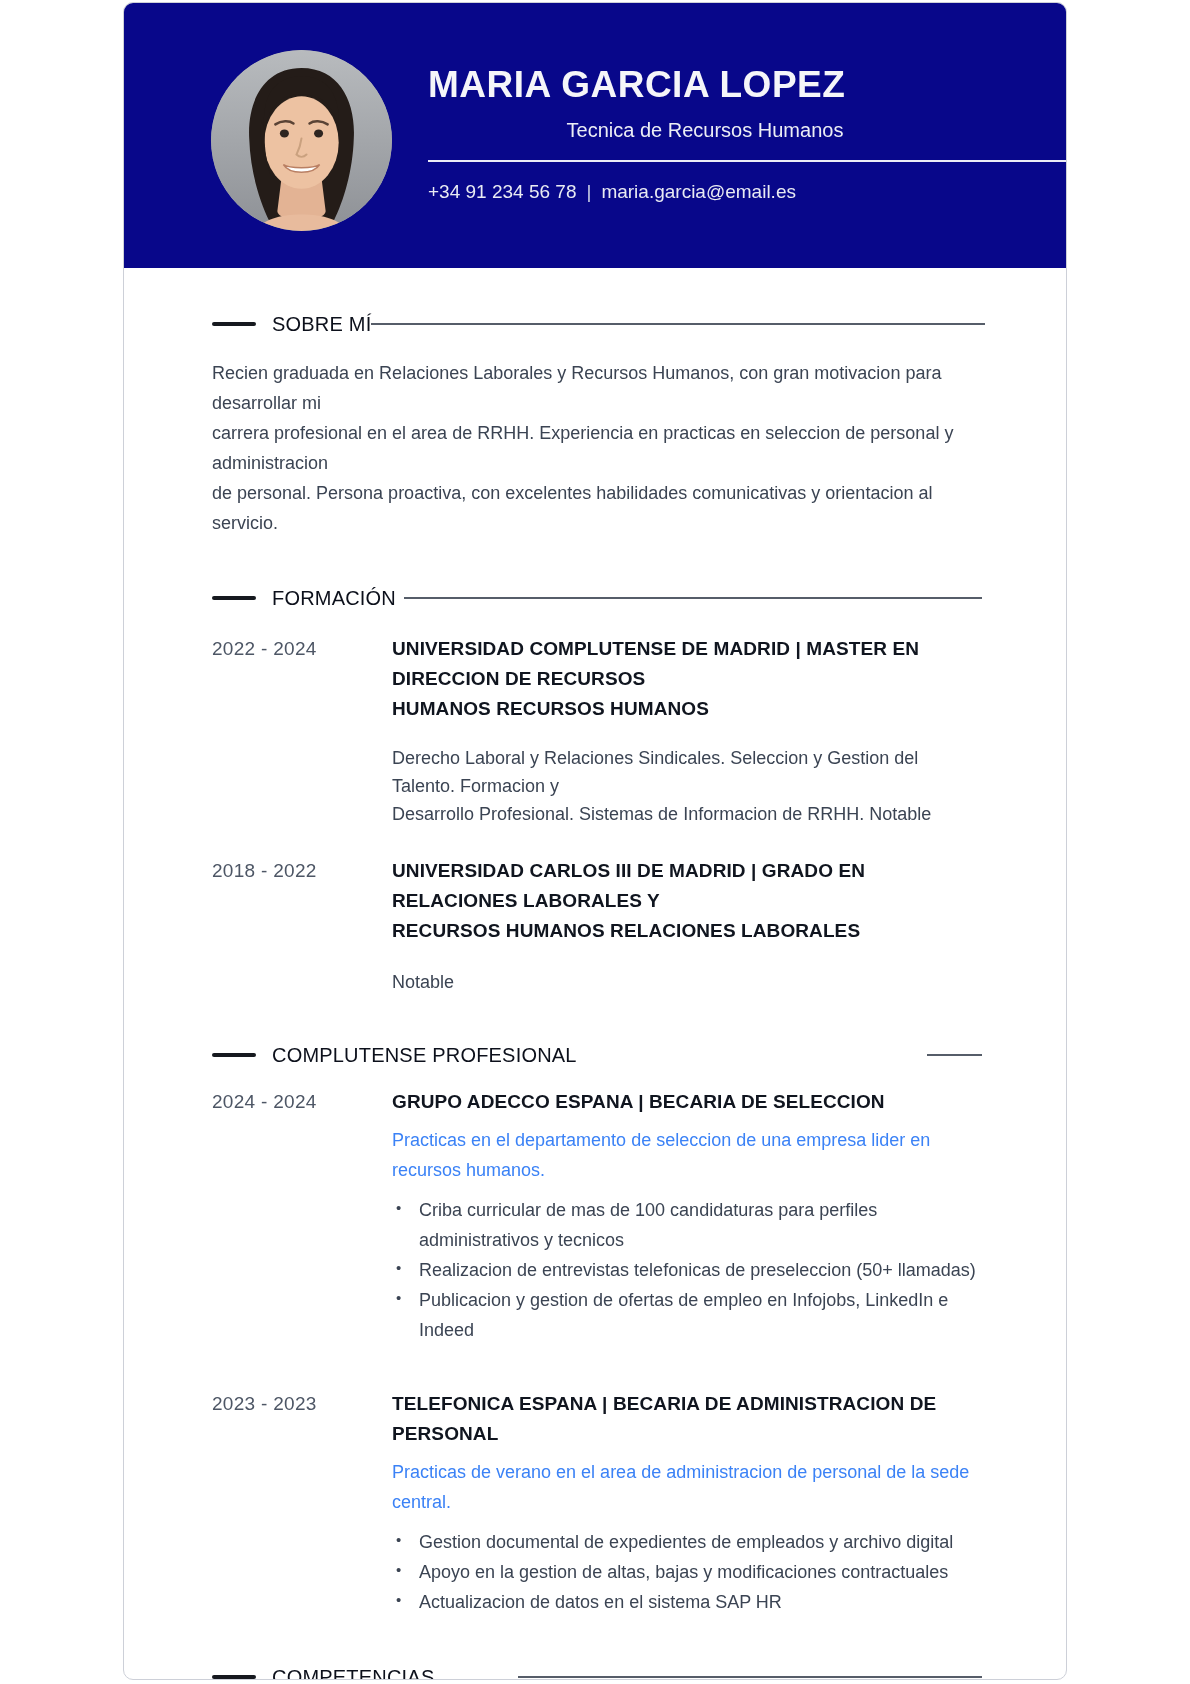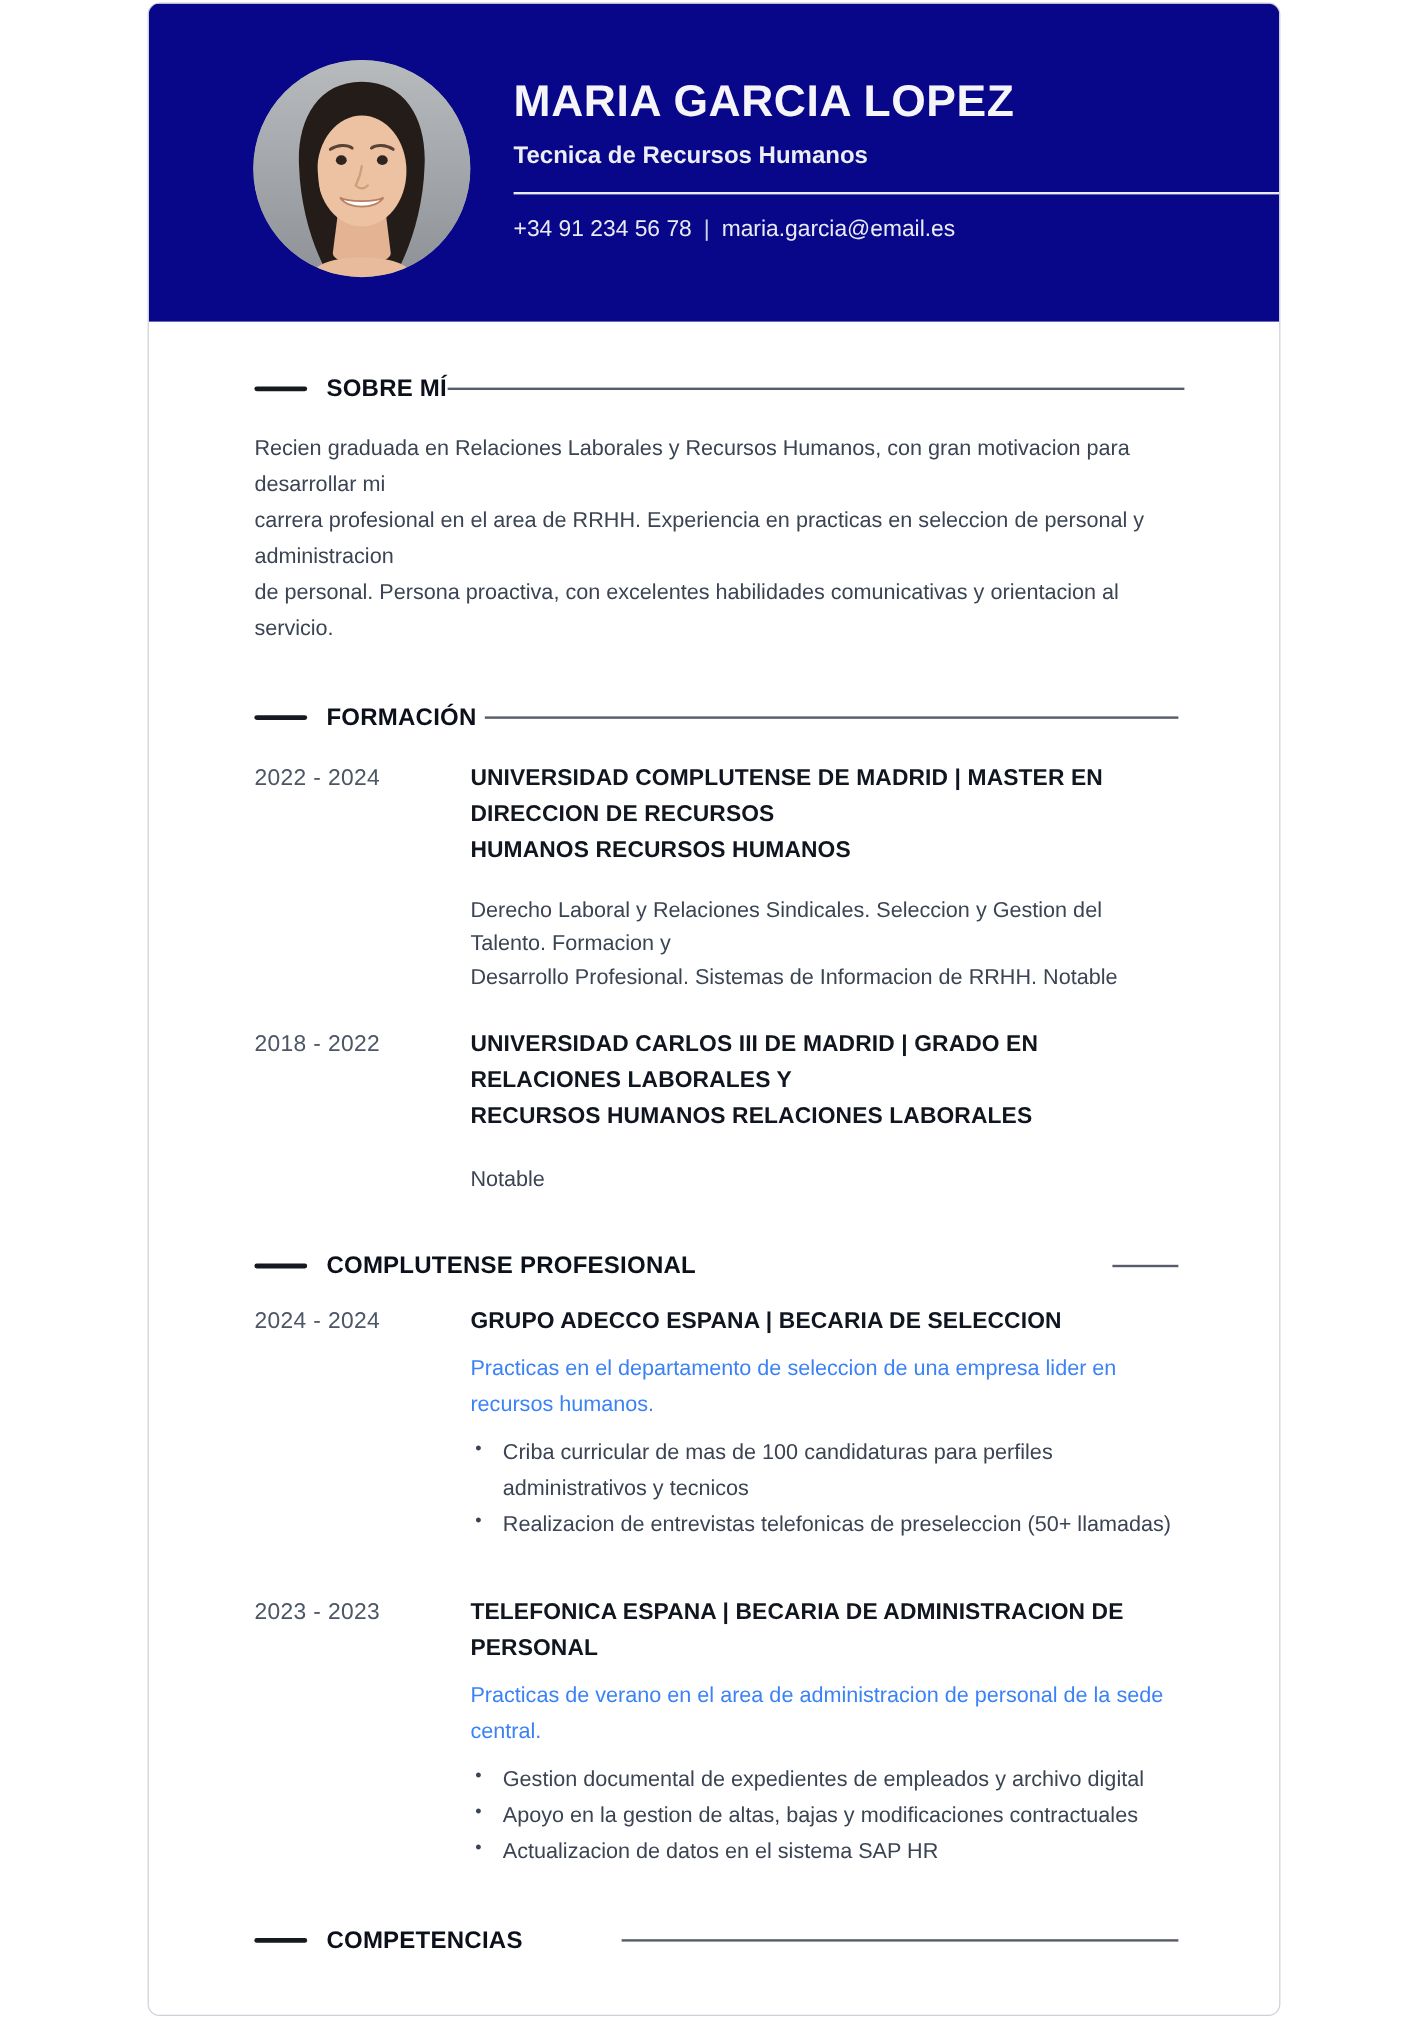--- a/index.html
+++ b/index.html
@@ -28,41 +28,42 @@
   }
   .avatar svg { display:block; width:100%; height:100%; }
   .hero-text { position:absolute; left:304px; top:0; right:84px; }
   .hero-name {
     margin-top:60px;
     font-size:37px; line-height:44px; font-weight:bold;
     color:#f5f5f9; letter-spacing:0.5px;
   }
   .hero-subtitle {
     margin-top:10px;
-    font-size:20px; line-height:26px; font-weight:bold;
+    font-size:20px; line-height:26px; font-weight:normal;
     color:#eceef5;
+    text-align:center;
   }
   .hero-divider {
     margin-top:17px;
     width:672px; height:2px;
     background:rgba(255,255,255,0.92);
   }
   .hero-contact {
     margin-top:17px;
     font-size:19px; line-height:26px;
     color:#e9ebf3;
   }
   .hero-contact .sep { padding:0 10px; font-weight:300; color:#cfd4e6; }
 
   
   main { padding:0 84px 0 88px; }
 
   .sec-head { display:flex; align-items:center; height:26px; }
   .sec-dash { width:44px; height:4px; border-radius:2px; background:#16191f; margin-right:16px; flex:none; }
-  .sec-title { font-size:20px; font-weight:700; color:#0c101b; letter-spacing:0.2px; white-space:nowrap; }
+  .sec-title { font-size:20px; font-weight:400; color:#0c101b; letter-spacing:0.2px; white-space:nowrap; }
   .sec-line { margin-left:auto; height:2px; background:#565d69; flex:none; }
 
   .about-head { margin-top:43px; }
   .about-text {
     margin-top:21px;
     font-size:18px; line-height:30px; color:#3b4453;
     white-space:pre-line;
   }
 
   .edu-head { margin-top:47px; }
@@ -190,20 +191,21 @@
         <span class="sec-line" style="width:55px"></span>
       </div>
 
       <div class="entry job job-entry-1">
         <div class="dates">2024 - 2024</div>
         <div class="etitle">GRUPO ADECCO ESPANA | BECARIA DE SELECCION</div>
         <div class="summary">Practicas en el departamento de seleccion de una empresa lider en recursos humanos.</div>
         <ul>
           <li>Criba curricular de mas de 100 candidaturas para perfiles administrativos y tecnicos</li>
           <li>Realizacion de entrevistas telefonicas de preseleccion (50+ llamadas)</li>
+          <li>Publicacion y gestion de ofertas de empleo en Infojobs, LinkedIn e Indeed</li>
         </ul>
       </div>
 
       <div class="entry job job-entry-2">
         <div class="dates">2023 - 2023</div>
         <div class="etitle">TELEFONICA ESPANA | BECARIA DE ADMINISTRACION DE PERSONAL</div>
         <div class="summary">Practicas de verano en el area de administracion de personal de la sede central.</div>
         <ul>
           <li>Gestion documental de expedientes de empleados y archivo digital</li>
           <li>Apoyo en la gestion de altas, bajas y modificaciones contractuales</li>

